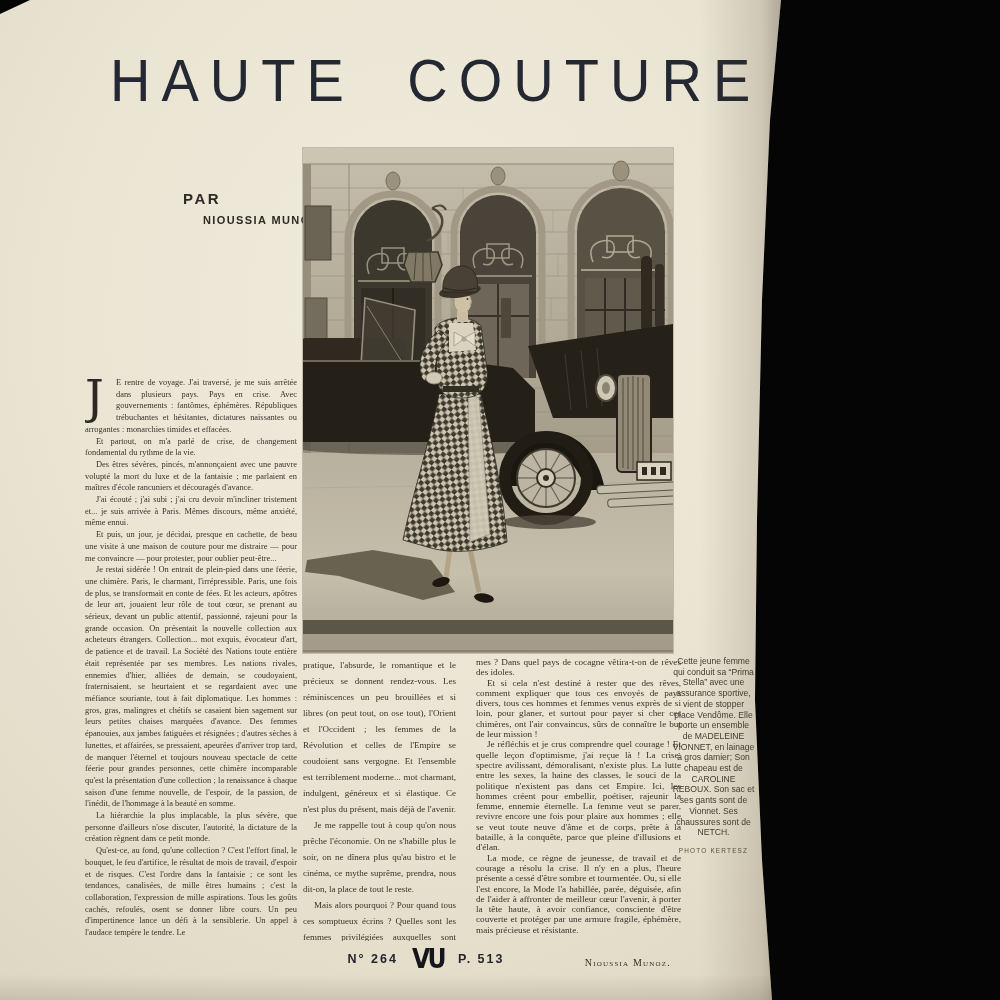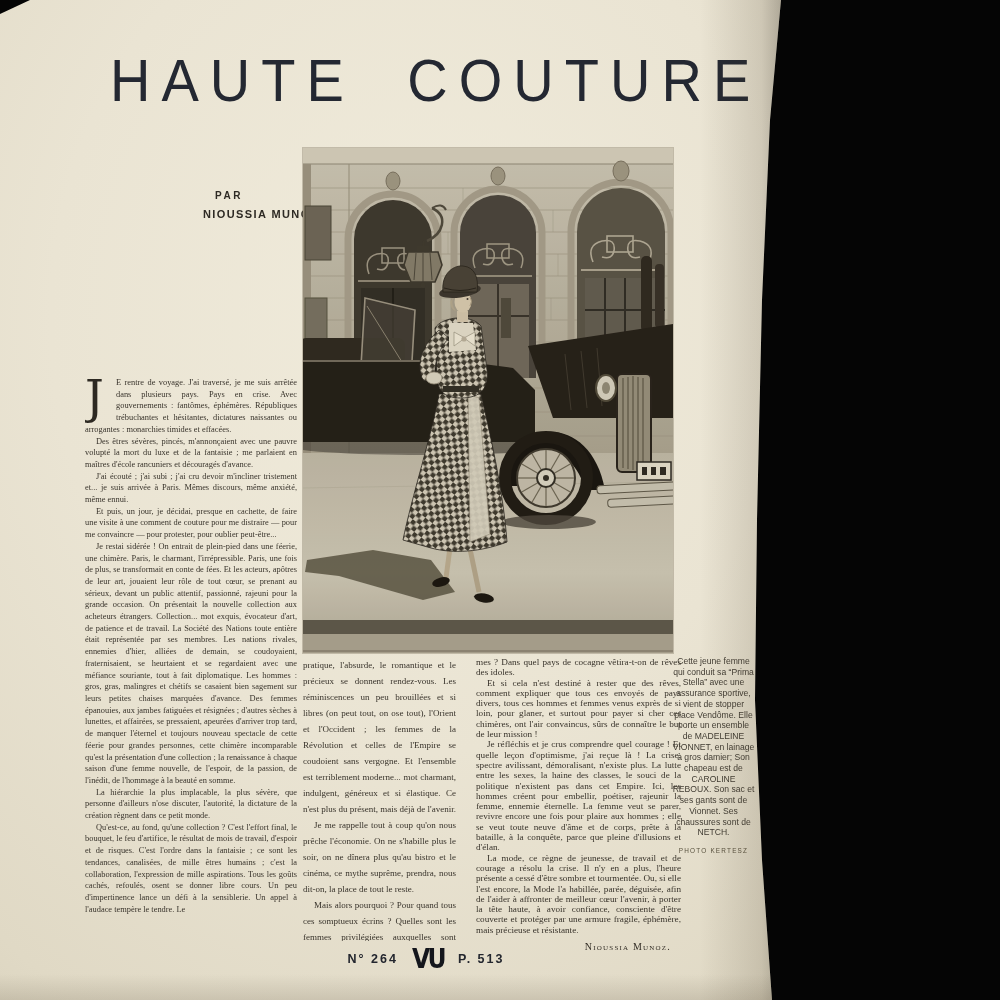--- a/index.html
+++ b/index.html
@@ -16,34 +16,34 @@
   .corner-wedge{position:absolute;top:0;left:0;width:30px;height:14px;background:#050505;
     clip-path:polygon(0 0,30px 0,0 14px);}
   .title{
     position:absolute;left:110px;top:46px;width:660px;
     font-family:"Liberation Sans",sans-serif;font-weight:400;
     font-size:56px;letter-spacing:11px;word-spacing:26px;color:#242832;
     transform:scaleY(1.06);transform-origin:left top;white-space:nowrap;
   }
   .byline{position:absolute;left:183px;top:190px;width:96px;color:#2e2a24;
     font-family:"Liberation Sans",sans-serif;font-weight:bold;}
-  .byline .par{font-size:10px;letter-spacing:2.5px;text-align:center;padding-right:4px;}
+  .byline .par{font-size:15px;letter-spacing:2.5px;text-align:left;padding-right:4px;}
   .byline .name{font-size:11px;letter-spacing:1.4px;margin-top:7px;white-space:nowrap;margin-left:20px;}
   figure.photo{position:absolute;left:303px;top:148px;width:370px;height:505px;margin:0;
     box-shadow:0 0 0 1px rgba(115,104,82,.35);}
   figure.photo svg{display:block;width:100%;height:100%;}
   .col{position:absolute;text-align:justify;color:#38332b;}
   .col p{margin:0;text-indent:11px;}
   .col p.cont{text-indent:0;}
   .col-left{left:85px;top:377px;width:212px;font-size:8.4px;line-height:11.7px;max-height:600px;overflow:hidden;}
   .col-m1{left:303px;top:657px;width:153px;font-size:9px;line-height:16px;max-height:284px;overflow:hidden;}
   .col-m2{left:476px;top:657px;width:205px;font-size:9.2px;line-height:10.3px;}
   .dropcap{float:left;font-family:"DejaVu Serif",serif;font-size:47px;line-height:38px;
     width:27px;margin:1px 4px 0 0;color:#2d2922;}
-  .signature{text-align:right;padding-right:10px;margin-top:7px;font-variant:small-caps;
+  .signature{text-align:right;padding-right:10px;margin-top:23px;font-variant:small-caps;
     letter-spacing:1.2px;font-size:10px;color:#332e26;}
   .caption{position:absolute;left:672px;top:656px;width:83px;text-align:center;
     font-family:"Liberation Sans",sans-serif;font-size:8.6px;line-height:10.7px;
     font-weight:500;color:#413c33;}
   .caption .credit{margin-top:8px;font-size:6.4px;letter-spacing:1.2px;color:#59523f;}
   .footer{position:absolute;left:338px;top:946px;width:176px;display:flex;align-items:center;
     justify-content:center;gap:13px;font-family:"Liberation Sans",sans-serif;
     font-weight:bold;font-size:12.5px;letter-spacing:2px;color:#23262e;}
   .vu-logo{display:block;}
 </style>
@@ -269,23 +269,24 @@
           <path d="M140,144 C138,124 152,117 160,118 C172,119 176,130 174,144 Z" fill="#453f34" stroke="#241f18" stroke-width="0.8"></path>
           <path d="M141,140 q16,5 32,0" fill="none" stroke="#241f18" stroke-width="1"></path>
         </g>
 
         <rect width="370" height="505" fill="#6b6149" opacity="0.07"></rect>
       </svg>
     </figure>
 
     <div class="col col-left">
       <p class="cont"><span class="dropcap">J</span><span>E rentre de voyage. J'ai traversé, je me suis arrêtée dans plusieurs pays. Pays en crise. Avec gouvernements : fantômes, éphémères. Républiques trébuchantes et hésitantes, dictatures naissantes ou arrogantes : monarchies timides et effacées.</span></p>
+      <p>Et partout, on m'a parlé de crise, de changement fondamental du rythme de la vie.</p>
       <p>Des êtres sévères, pincés, m'annonçaient avec une pauvre volupté la mort du luxe et de la fantaisie ; me parlaient en maîtres d'école rancuniers et découragés d'avance.</p>
       <p>J'ai écouté ; j'ai subi ; j'ai cru devoir m'incliner tristement et... je suis arrivée à Paris. Mêmes discours, même anxiété, même ennui.</p>
-      <p>Et puis, un jour, je décidai, presque en cachette, de faire une visite à une comment de couture pour me distraire — pour me convaincre — pour protester, pour oublier peut-être...</p>
+      <p>Et puis, un jour, je décidai, presque en cachette, de beau une visite à une maison de couture pour me distraire — pour me convaincre — pour protester, pour oublier peut-être...</p>
       <p>Je restai sidérée ! On entrait de plein-pied dans une féerie, une chimère. Paris, le charmant, l'irrépressible. Paris, une fois de plus, se transformait en conte de fées. Et les acteurs, apôtres de leur art, jouaient leur rôle de tout cœur, se prenant au sérieux, devant un public attentif, passionné, rajeuni pour la grande occasion. On présentait la nouvelle collection aux acheteurs étrangers. Collection... mot exquis, évocateur d'art, de patience et de travail. La Société des Nations toute entière était représentée par ses membres. Les nations rivales, ennemies d'hier, alliées de demain, se coudoyaient, fraternisaient, se heurtaient et se regardaient avec une méfiance souriante, tout à fait diplomatique. Les hommes : gros, gras, malingres et chétifs se casaient bien sagement sur leurs petites chaises marquées d'avance. Des femmes épanouies, aux jambes fatiguées et résignées ; d'autres sèches à lunettes, et affairées, se pressaient, apeurées d'arriver trop tard, de manquer l'éternel et toujours nouveau spectacle de cette féerie pour grandes personnes, cette chimère incomparable qu'est la présentation d'une collection ; la renaissance à chaque saison d'une femme nouvelle, de l'espoir, de la passion, de l'inédit, de l'hommage à la beauté en somme.</p>
       <p>La hiérarchie la plus implacable, la plus sévère, que personne d'ailleurs n'ose discuter, l'autorité, la dictature de la création règnent dans ce petit monde.</p>
       <p>Qu'est-ce, au fond, qu'une collection ? C'est l'effort final, le bouquet, le feu d'artifice, le résultat de mois de travail, d'espoir et de risques. C'est l'ordre dans la fantaisie ; ce sont les tendances, canalisées, de mille êtres humains ; c'est la collaboration, l'expression de mille aspirations. Tous les goûts cachés, refoulés, osent se donner libre cours. Un peu d'impertinence lance un défi à la sensiblerie. Un appel à l'audace tempère le tendre. Le</p>
     </div>
 
     <div class="col col-m1">
       <p class="cont">pratique, l'absurde, le romantique et le précieux se donnent rendez-vous. Les réminiscences un peu brouillées et si libres (on peut tout, on ose tout), l'Orient et l'Occident ; les femmes de la Révolution et celles de l'Empire se coudoient sans vergogne. Et l'ensemble est terriblement moderne... mot charmant, indulgent, généreux et si élastique. Ce n'est plus du présent, mais déjà de l'avenir.</p>
       <p>Je me rappelle tout à coup qu'on nous prêche l'économie. On ne s'habille plus le soir, on ne dînera plus qu'au bistro et le cinéma, ce mythe suprême, prendra, nous dit-on, la place de tout le reste.</p>
       <p>Mais alors pourquoi ? Pour quand tous ces somptueux écrins ? Quelles sont les femmes privilégiées auxquelles sont dédiés ces beaux poè-</p>
     </div>

